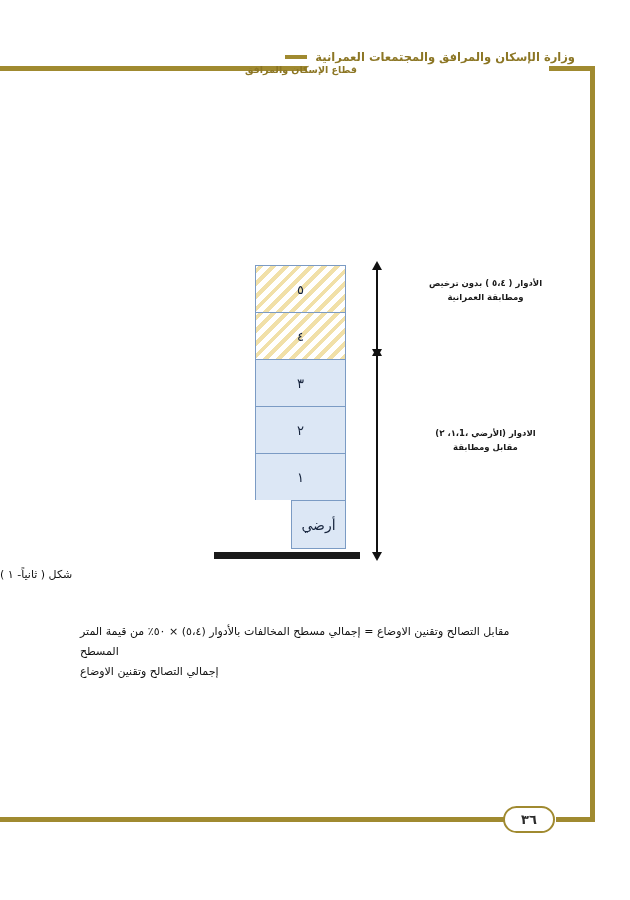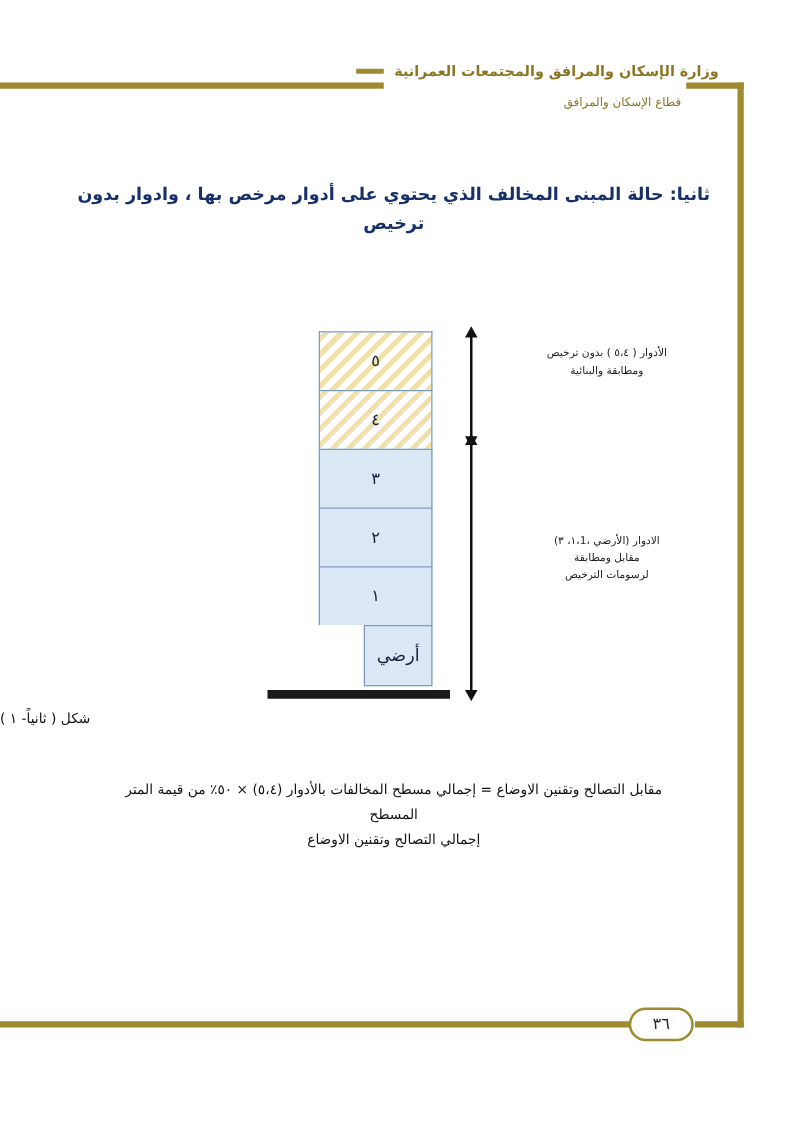--- a/index.html
+++ b/index.html
@@ -57,21 +57,21 @@
     height: 5px;
     background: #a08a30;
   }
 
   
   .header-block {
     position: absolute;
     right: 55px;
     top: 50px;
     width: 330px;
-    text-align: right;
+    text-align: left;
   }
   .header-row-1 {
     display: flex;
     align-items: center;
     justify-content: flex-start;
     direction: rtl;
     gap: 8px;
   }
   .header-title {
     font-size: 11.5px;
@@ -80,23 +80,23 @@
     letter-spacing: 0.2px;
     white-space: nowrap;
   }
   .header-dash {
     width: 22px;
     height: 4px;
     background: #a08a30;
     flex: none;
   }
   .header-sub {
-    margin-top: 13px;
+    margin-top: 0;
     font-size: 9.5px;
-    font-weight: normal;
+    font-weight: bold;
     color: #8c7624;
     padding-right: 30px;
     white-space: nowrap;
   }
 
   
   .section-title {
     position: absolute;
     left: 60px;
     top: 145px;
@@ -197,20 +197,21 @@
   .dim-lower { top: 100px; height: 198px; }
 
   
   .annot {
     position: absolute;
     text-align: center;
     direction: rtl;
     font-size: 8.5px;
     line-height: 1.6;
     color: #1a1a1a;
+    font-weight: bold;
   }
   .annot-upper { left: 398px; top: 22px; width: 175px; }
   .annot-lower { left: 398px; top: 172px; width: 175px; }
 
   
   .figure-caption {
     position: absolute;
     left: 0;
     top: 568px;
     width: 630px;
@@ -219,42 +220,42 @@
     direction: rtl;
     color: #111111;
   }
 
   
   .formula {
     position: absolute;
     left: 80px;
     top: 622px;
     width: 470px;
-    text-align: center;
+    text-align: left;
     direction: rtl;
     font-size: 11px;
     line-height: 1.8;
     color: #111111;
   }
 
   
   .page-badge {
     position: absolute;
     left: 503px;
     top: 806px;
     width: 52px;
     height: 27px;
     border: 2px solid #a08a30;
     border-radius: 14px;
     background: #ffffff;
     display: flex;
     align-items: center;
     justify-content: center;
     font-size: 13px;
-    font-weight: normal;
+    font-weight: bold;
     color: #2b2b2b;
     box-sizing: border-box;
   }
 </style>
 </head>
 <body>
 
 <div class="frame-line-top-left"></div>
 <div class="frame-corner-top-right"></div>
 <div class="frame-line-right"></div>
@@ -263,21 +264,20 @@
 
 <div class="header-block">
   <div class="header-row-1">
     <div class="header-title">وزارة الإسكان والمرافق والمجتمعات العمرانية</div>
     <div class="header-dash"></div>
   </div>
   <div class="header-sub">قطاع الإسكان والمرافق</div>
 </div>
 
 <div class="section-title">
-  <div>ثانيا: حالة المبنى المخالف الذي يحتوي على أدوار مرخص بها ، وادوار بدون ترخيص</div>
 </div>
 
 <div class="figure-area">
 
   <div class="building">
     <div class="floor unlicensed">
       <span class="floor-label">٥</span>
     </div>
     <div class="floor unlicensed">
       <span class="floor-label">٤</span>
@@ -302,27 +302,26 @@
     <span class="head up"></span>
     <span class="head down"></span>
   </div>
   <div class="dim-arrow dim-lower">
     <span class="head up"></span>
     <span class="head down"></span>
   </div>
 
   <div class="annot annot-upper">
     <div>الأدوار ( ٥،٤ ) بدون ترخيص</div>
-    <div>ومطابقة والبنائية</div>
+    <div>ومطابقة العمرانية</div>
   </div>
 
   <div class="annot annot-lower">
     <div>الادوار (الأرضي ،١،1، ٣)</div>
     <div>مقابل ومطابقة</div>
-    <div>لرسومات الترخيص</div>
   </div>
 </div>
 
 <div class="figure-caption">شكل ( ثانياً- ١ )</div>
 
 <div class="formula">
   <div>مقابل التصالح وتقنين الاوضاع = إجمالي مسطح المخالفات بالأدوار (٥،٤) × ٥٠٪ من قيمة المتر المسطح</div>
   <div>إجمالي التصالح وتقنين الاوضاع</div>
 </div>
 

